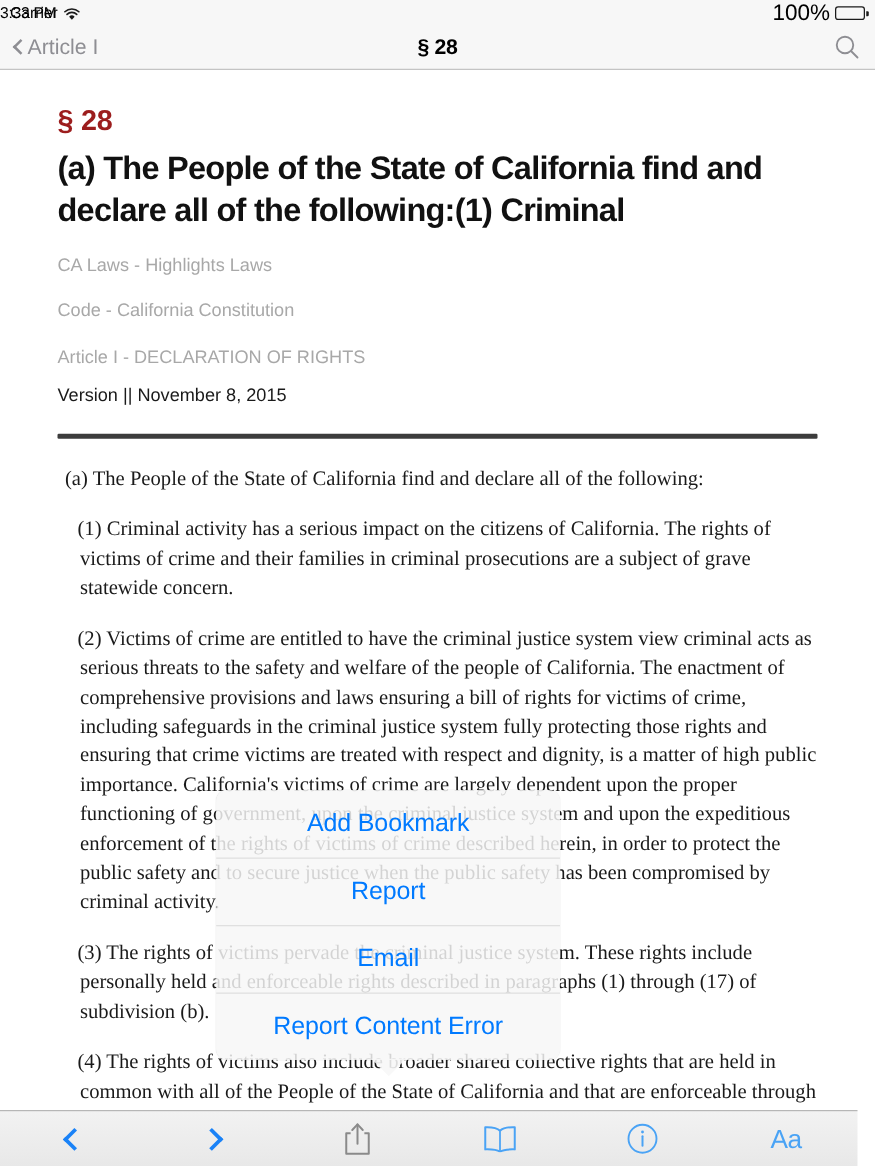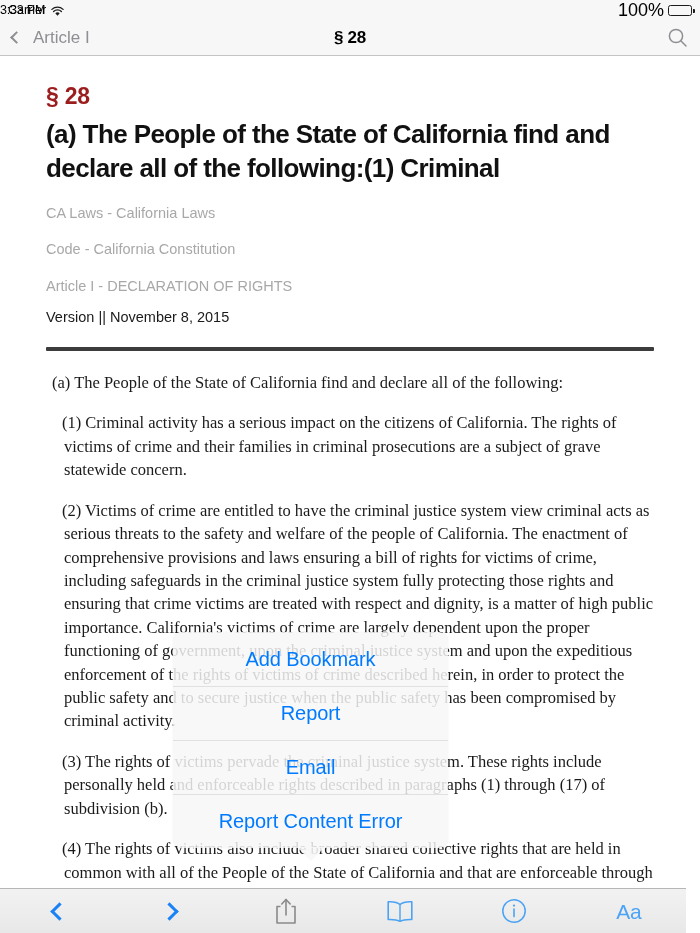--- a/index.html
+++ b/index.html
@@ -65,21 +65,21 @@
     background: #f7f7f7;
     border-bottom: 1px solid #c4c4c4;
     display: flex;
     align-items: center;
     padding: 0 12px;
     position: relative;
   }
   .nav-back {
     display: flex;
     align-items: center;
-    gap: 11px;
+    gap: 0;
     color: #8e8e93;
     font-size: 17px;
     cursor: pointer;
     z-index: 2;
   }
   .chevron-left {
     display: inline-block;
     width: 9px; height: 9px;
     border-left: 2.4px solid #8e8e93;
     border-bottom: 2.4px solid #8e8e93;
@@ -267,21 +267,21 @@
         <line x1="13.8" y1="13.8" x2="19" y2="19" stroke="#8e8e93" stroke-width="1.5" stroke-linecap="round"></line>
       </svg>
     </span>
   </div>
 </div>
 
 <div class="content">
   <div class="doc-section">§ 28</div>
   <div class="doc-title">(a) The People of the State of California find and declare all of the following:(1) Criminal</div>
 
-  <div class="meta-line first">CA Laws - California Laws</div>
+  <div class="meta-line first">CA Laws - Highlights Laws</div>
   <div class="meta-line">Code - California Constitution</div>
   <div class="meta-line">Article I - DECLARATION OF RIGHTS</div>
   <div class="version-line">Version || November 8, 2015</div>
 
   <div class="divider"></div>
 
   <div class="body-text">
     <p class="para-a">(a)  The People of the State of California find and declare all of the following:</p>
     <p class="para-n">(1)  Criminal activity has a serious impact on the citizens of California. The rights of victims of crime and their families in criminal prosecutions are a subject of grave statewide concern.</p>
     <p class="para-n">(2)  Victims of crime are entitled to have the criminal justice system view criminal acts as serious threats to the safety and welfare of the people of California. The enactment of comprehensive provisions and laws ensuring a bill of rights for victims of crime, including safeguards in the criminal justice system fully protecting those rights and ensuring that crime victims are treated with respect and dignity, is a matter of high public importance. California's victims of crime are largely dependent upon the proper functioning of government, upon the criminal justice system and upon the expeditious enforcement of the rights of victims of crime described herein, in order to protect the public safety and to secure justice when the public safety has been compromised by criminal activity.</p>

